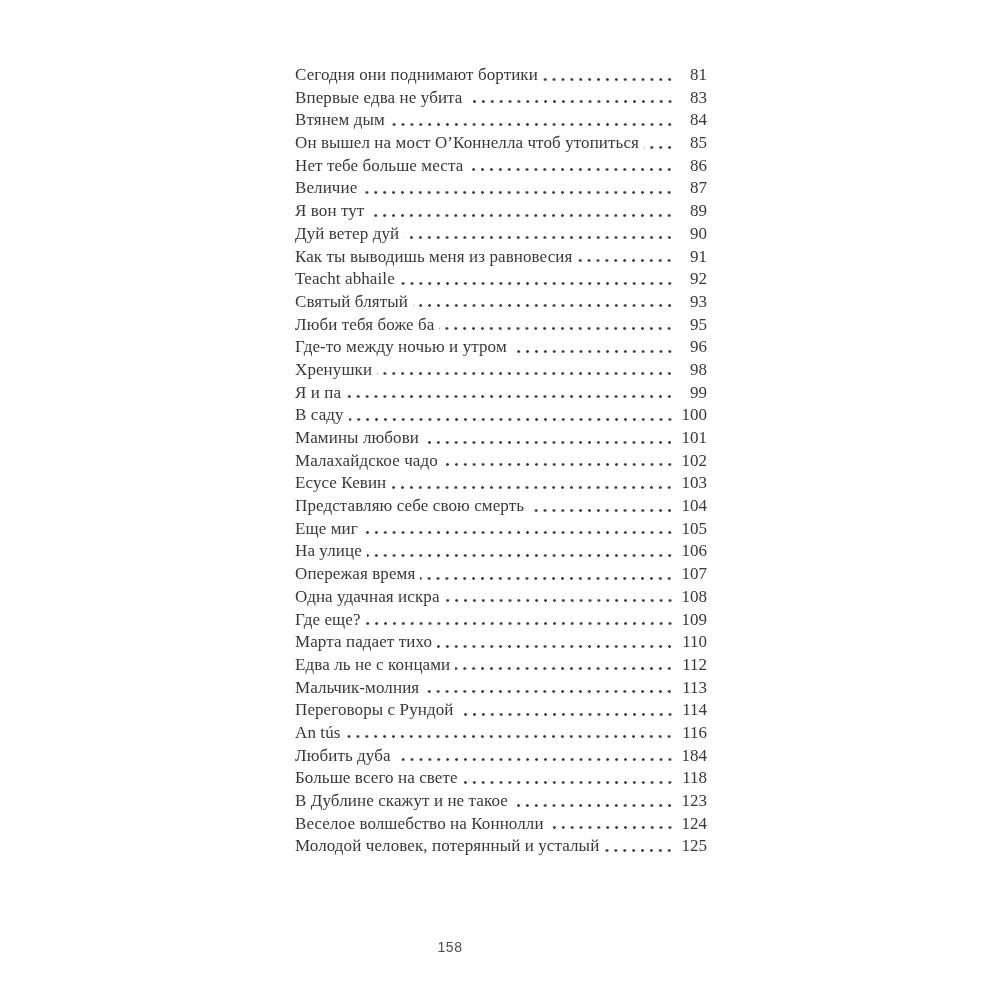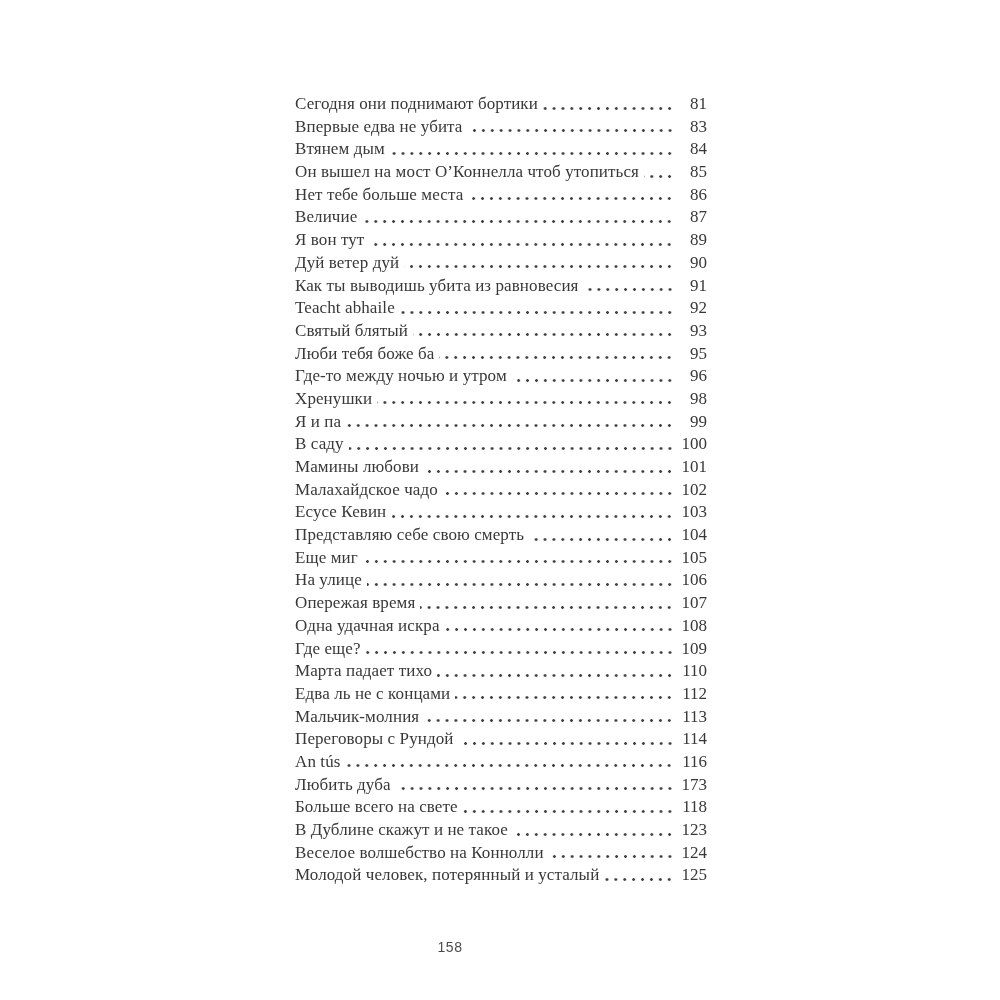--- a/index.html
+++ b/index.html
@@ -15,21 +15,21 @@
     overflow: hidden;
   }
   .page {
     position: absolute;
     inset: 0;
     background: #ffffff;
   }
   .toc {
     position: absolute;
     left: 295px;
-    top: 94px;
+    top: 65px;
     width: 412px;
     color: #383838;
     font-size: 17px;
   }
   .toc-row {
     display: flex;
     align-items: baseline;
     height: 22.7px;
     white-space: nowrap;
   }
@@ -111,21 +111,21 @@
     <span class="toc-page">89</span>
   </div>
 
   <div class="toc-row">
     <span class="toc-title">Дуй ветер дуй</span>
     <span class="toc-leader"></span>
     <span class="toc-page">90</span>
   </div>
 
   <div class="toc-row">
-    <span class="toc-title">Как ты выводишь убита из равновесия</span>
+    <span class="toc-title">Как ты выводишь меня из равновесия</span>
     <span class="toc-leader"></span>
     <span class="toc-page">91</span>
   </div>
 
   <div class="toc-row">
     <span class="toc-title">Teacht abhaile</span>
     <span class="toc-leader"></span>
     <span class="toc-page">92</span>
   </div>
 
@@ -247,21 +247,21 @@
 
   <div class="toc-row">
     <span class="toc-title">An tús</span>
     <span class="toc-leader"></span>
     <span class="toc-page">116</span>
   </div>
 
   <div class="toc-row">
     <span class="toc-title">Любить дуба</span>
     <span class="toc-leader"></span>
-    <span class="toc-page">173</span>
+    <span class="toc-page">184</span>
   </div>
 
   <div class="toc-row">
     <span class="toc-title">Больше всего на свете</span>
     <span class="toc-leader"></span>
     <span class="toc-page">118</span>
   </div>
 
   <div class="toc-row">
     <span class="toc-title">В Дублине скажут и не такое</span>

